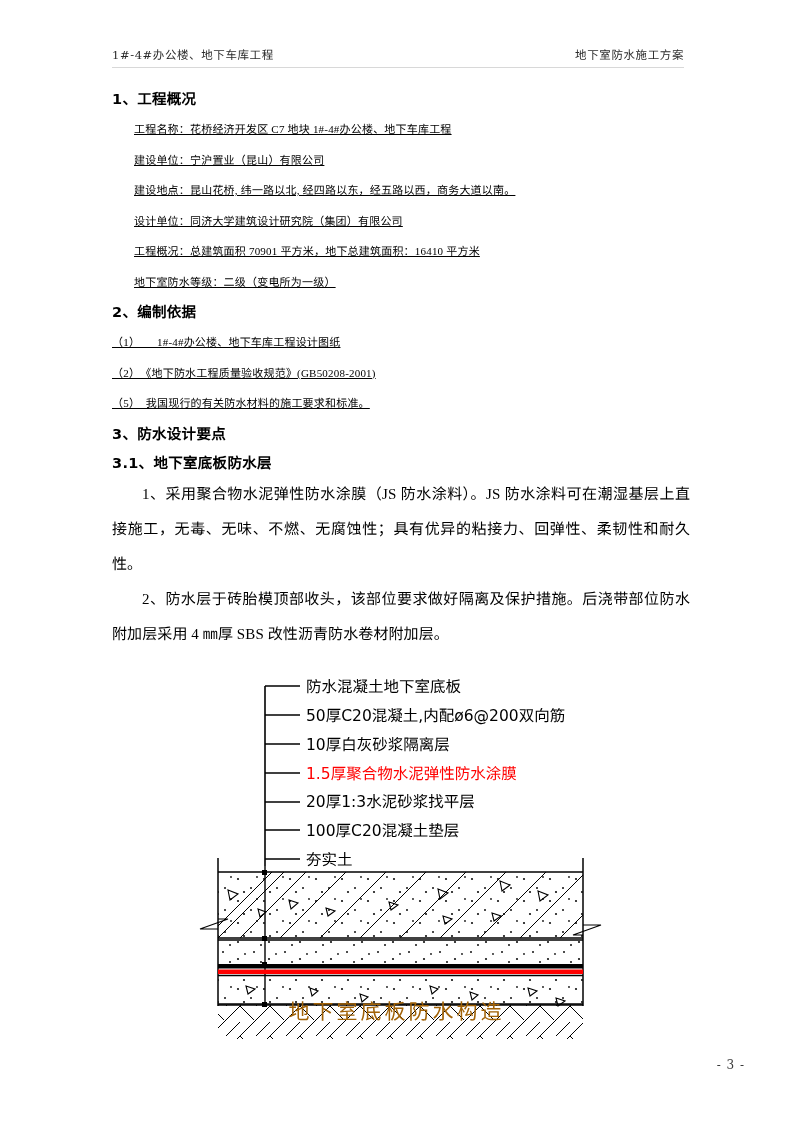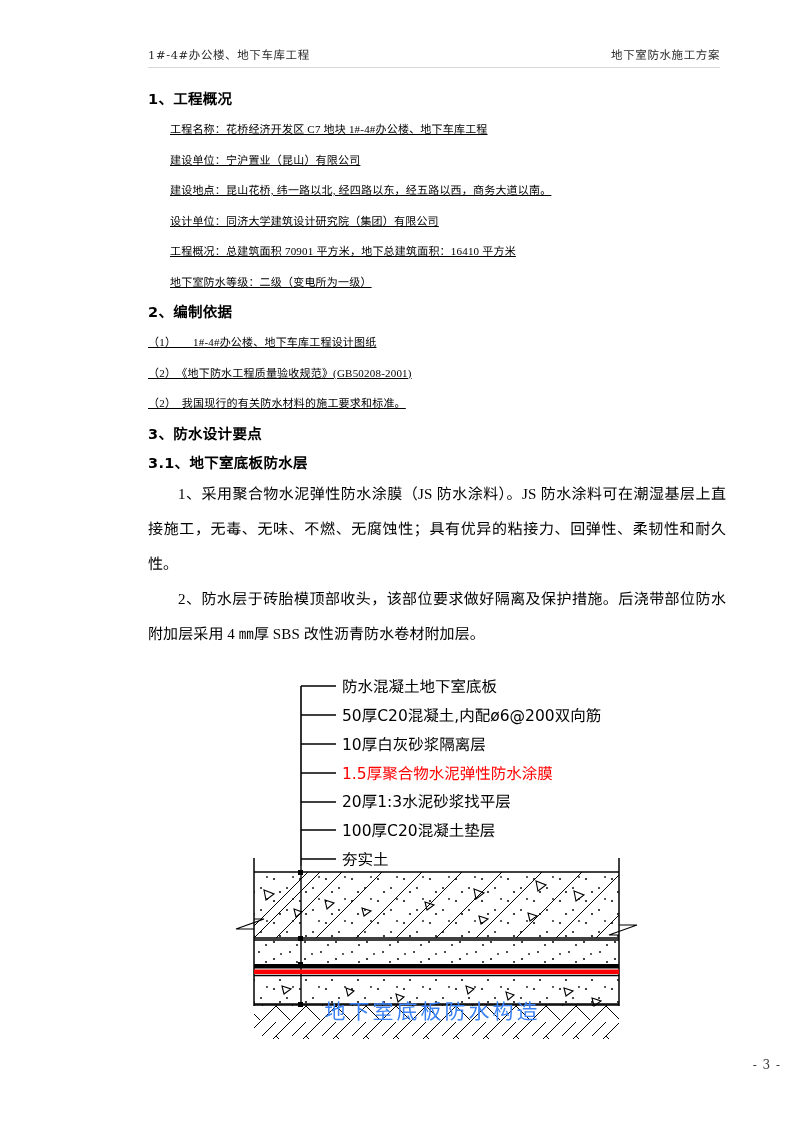--- a/index.html
+++ b/index.html
@@ -13,21 +13,20 @@
     height: 1122px;
     position: relative;
     font-family: "Liberation Serif", "DejaVu Serif", serif;
     color: #000000;
     overflow: hidden;
   }
 
   .page {
     position: absolute;
     inset: 0;
-    margin-left: 36px;
   }
 
   
   .header {
     position: absolute;
     left: 112px;
     top: 46px;
     width: 572px;
     display: flex;
     justify-content: space-between;
@@ -98,21 +97,21 @@
 
   .fig-caption {
     position: absolute;
     left: 0;
     top: 995px;
     width: 793px;
     text-align: center;
     font-family: "DejaVu Sans", "Liberation Sans", sans-serif;
     font-size: 21px;
     letter-spacing: 3px;
-    color: #3b82f6;
+    color: #a16207;
   }
 
   
   .footer {
     position: absolute;
     left: 0;
     top: 1058px;
     width: 745px;
     text-align: right;
     font-family: "DejaVu Serif", "Liberation Serif", serif;
@@ -138,21 +137,21 @@
     <p class="line indent2">工程名称：花桥经济开发区 C7 地块 1#-4#办公楼、地下车库工程</p>
     <p class="line indent2">建设单位：宁沪置业（昆山）有限公司</p>
     <p class="line indent2">建设地点：昆山花桥, 纬一路以北, 经四路以东，经五路以西，商务大道以南。</p>
     <p class="line indent2">设计单位：同济大学建筑设计研究院（集团）有限公司</p>
     <p class="line indent2">工程概况：总建筑面积 70901 平方米，地下总建筑面积：16410 平方米</p>
     <p class="line indent2">地下室防水等级：二级（变电所为一级）</p>
 
     <h2 class="sec">2、编制依据</h2>
     <p class="line">（1）　　1#-4#办公楼、地下车库工程设计图纸</p>
     <p class="line">（2）　《地下防水工程质量验收规范》(GB50208-2001)</p>
-    <p class="line">（2）　我国现行的有关防水材料的施工要求和标准。</p>
+    <p class="line">（5）　我国现行的有关防水材料的施工要求和标准。</p>
 
     <h2 class="sec">3、防水设计要点</h2>
     <h2 class="sec tight">3.1、地下室底板防水层</h2>
     <p class="para">1、采用聚合物水泥弹性防水涂膜（JS 防水涂料）。JS 防水涂料可在潮湿基层上直接施工，无毒、无味、不燃、无腐蚀性；具有优异的粘接力、回弹性、柔韧性和耐久性。</p>
     <p class="para">2、防水层于砖胎模顶部收头，该部位要求做好隔离及保护措施。后浇带部位防水附加层采用 4 ㎜厚 SBS 改性沥青防水卷材附加层。</p>
   </div>
 
   <div class="figure">
     <svg width="793" height="370" viewBox="0 0 793 370">
       <defs>

